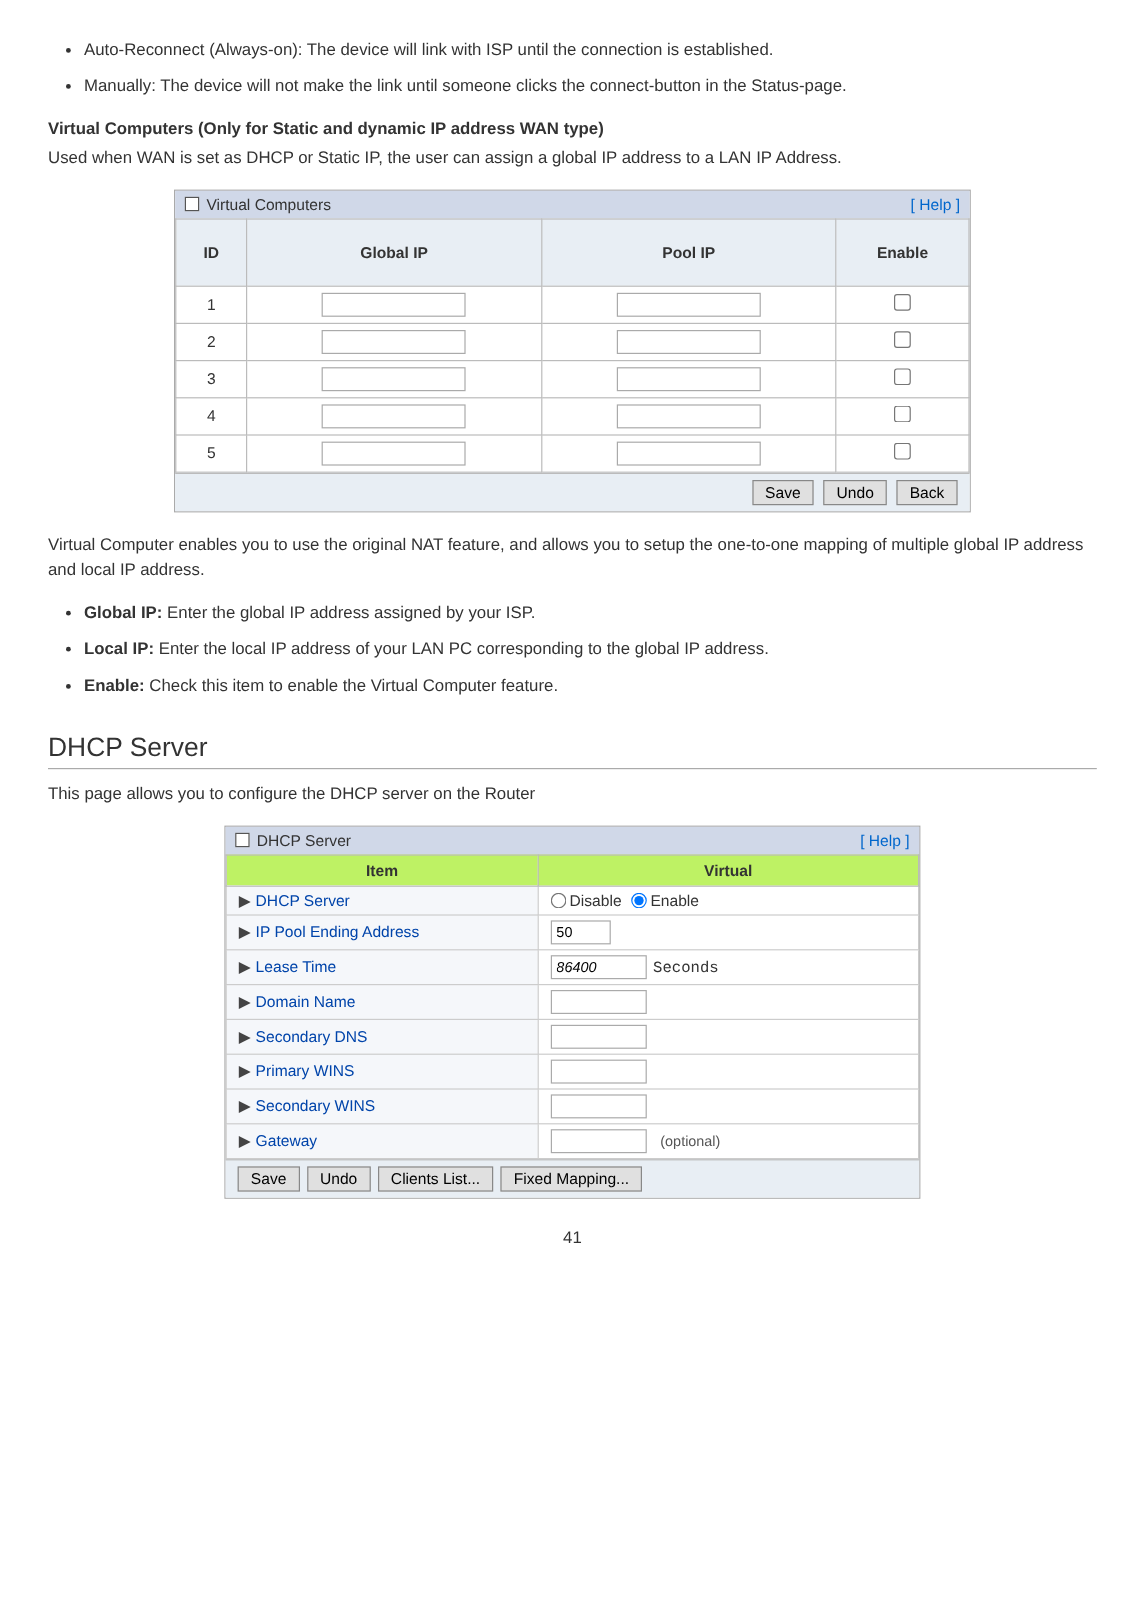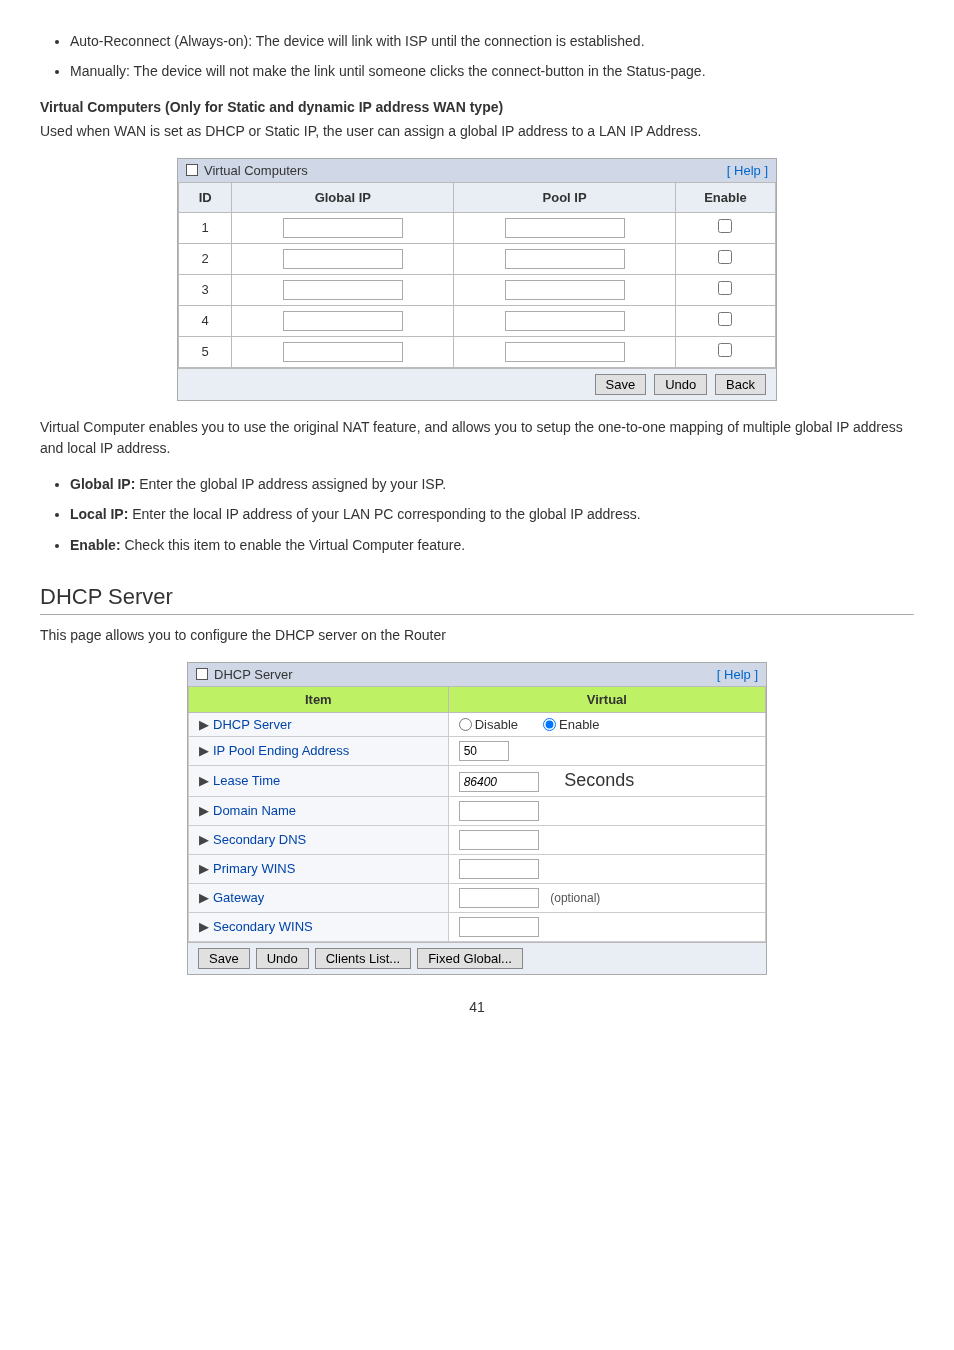--- a/index.html
+++ b/index.html
@@ -24,21 +24,21 @@
       margin-bottom: 6px;
     }
     .section-para {
       margin-bottom: 14px;
       line-height: 1.5;
     }
     
     .table-container {
       border: 1px solid #aaa;
       margin: 16px auto;
-      width: 600px;
+      width: 664px;
     }
     .table-header-row {
       background: #d0d8e8;
       display: flex;
       align-items: center;
       padding: 4px 8px;
       font-size: 13px;
       justify-content: space-between;
     }
     .table-header-row .help-link {
@@ -58,21 +58,21 @@
       background: #fff;
       display: inline-block;
     }
     table.data-table {
       width: 100%;
       border-collapse: collapse;
     }
     table.data-table th {
       background: #e8eef4;
       border: 1px solid #bbb;
-      padding: 7px 10px;
+      padding: 20px 10px;
       text-align: center;
       font-size: 13px;
     }
     table.data-table td {
       border: 1px solid #bbb;
       padding: 5px 10px;
       text-align: center;
       font-size: 13px;
     }
     table.data-table input[type="text"] {
@@ -131,21 +131,21 @@
     }
     table.dhcp-table td.label-col .arrow {
       color: #444;
       margin-right: 4px;
     }
     .dhcp-table input[type="text"] {
       border: 1px solid #aaa;
       padding: 2px 4px;
       font-size: 12px;
     }
-    .radio-group { display: flex; align-items: center; gap: 25px; }
+    .radio-group { display: flex; align-items: center; gap: 8px; }
     .radio-group label { font-size: 13px; display: flex; align-items: center; gap: 3px; }
     .dhcp-footer {
       background: #e8eef4;
       padding: 5px 10px;
       border-top: 1px solid #bbb;
       display: flex;
       align-items: center;
       gap: 6px;
     }
     .dhcp-footer button {
@@ -165,21 +165,21 @@
       padding-bottom: 4px;
     }
     .bold-inline { font-weight: bold; }
     .page-number {
       text-align: center;
       margin-top: 24px;
       font-size: 14px;
     }
     .inline-text { width: 80px; font-style: italic; }
     .inline-text-small { width: 50px; }
-    .seconds-label { margin-left: 22px; font-size: 18px; }
+    .seconds-label { margin-left: 2px; font-size: 13px; font-family: Liberation Mono, monospace; }
   </style>
 </head>
 <body>
 
 <ul class="bullet-list">
   <li>Auto-Reconnect (Always-on): The device will link with ISP until the connection is established.</li>
   <li>Manually: The device will not make the link until someone clicks the connect-button in the Status-page.</li>
 </ul>
 
 <p class="section-heading">Virtual Computers (Only for Static and dynamic IP address WAN type)</p>
@@ -312,36 +312,36 @@
       </tr>
 
       <tr>
         <td class="label-col"><span class="arrow">▶</span>Primary WINS</td>
         <td class="value-col">
           <input type="text" class="inline-text" value="" style="">
         </td>
       </tr>
 
       <tr>
+        <td class="label-col"><span class="arrow">▶</span>Secondary WINS</td>
+        <td class="value-col">
+          <input type="text" class="inline-text" value="" style="">
+        </td>
+      </tr>
+
+      <tr>
         <td class="label-col"><span class="arrow">▶</span>Gateway</td>
         <td class="value-col">
           <input type="text" class="inline-text" value="" style="">
           <span style="margin-left:8px; font-size:12px; color:#555;">(optional)</span>
-        </td>
-      </tr>
-
-      <tr>
-        <td class="label-col"><span class="arrow">▶</span>Secondary WINS</td>
-        <td class="value-col">
-          <input type="text" class="inline-text" value="" style="">
         </td>
       </tr>
     </tbody>
   </table>
   <div class="dhcp-footer">
     <button>Save</button>
     <button>Undo</button>
     <button>Clients List...</button>
-    <button>Fixed Global...</button>
+    <button>Fixed Mapping...</button>
   </div>
 </div>
 
 <div class="page-number">41</div>
 
 </body></html>

